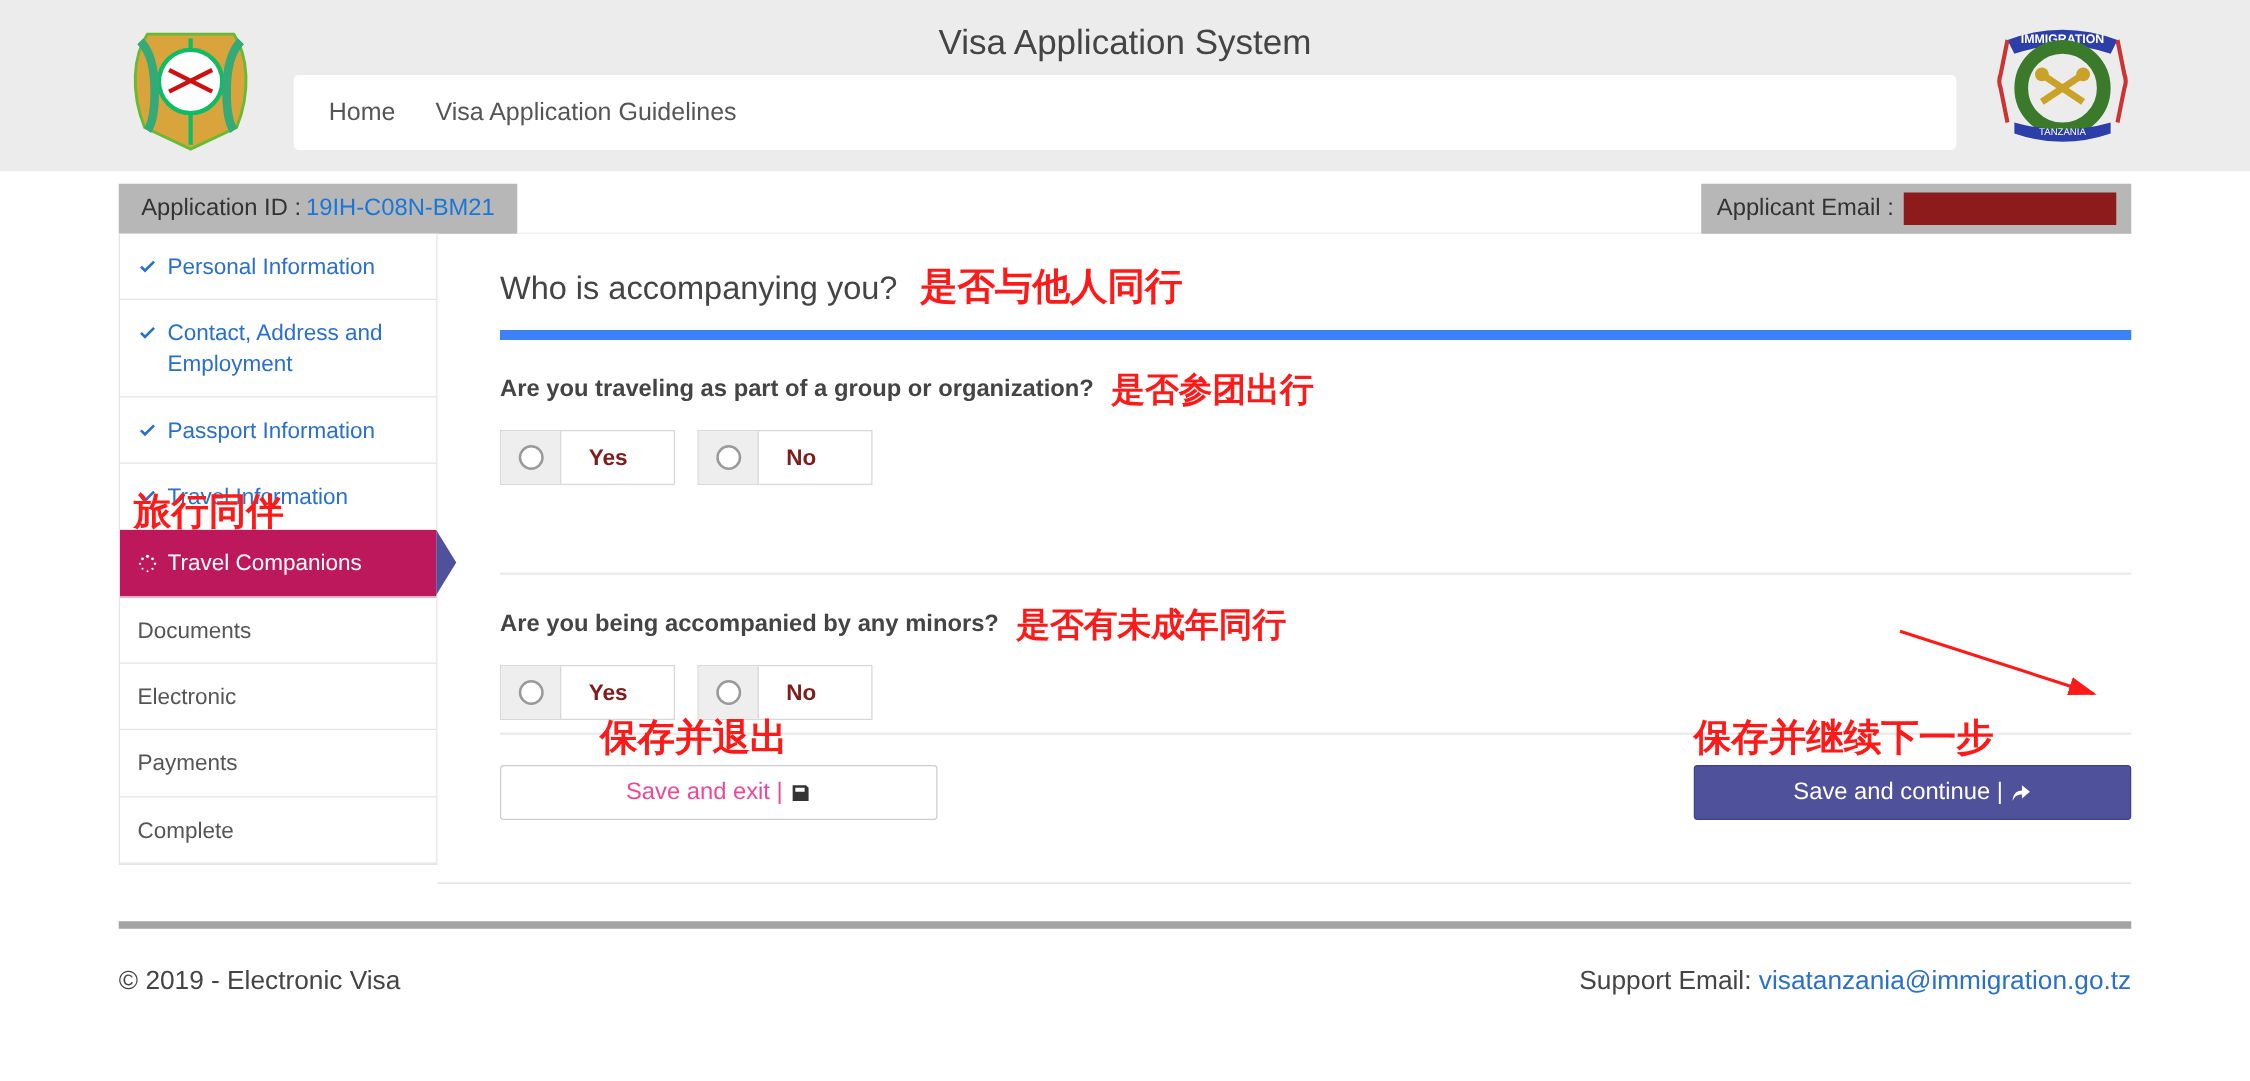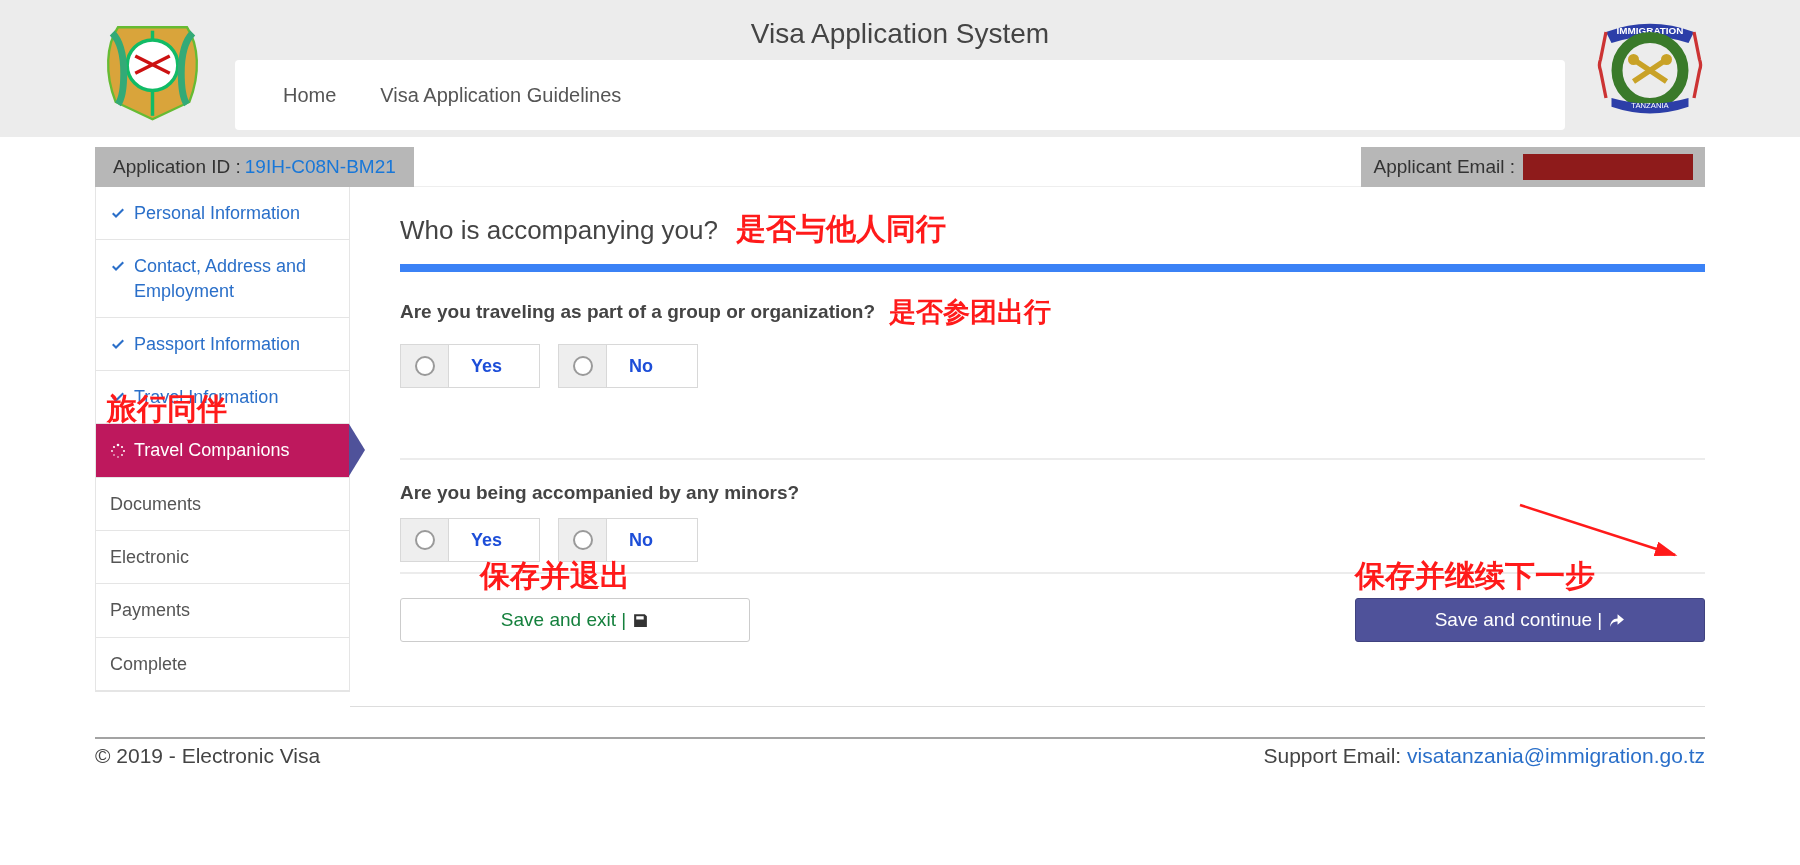--- a/index.html
+++ b/index.html
@@ -39,27 +39,27 @@
     text-align: center;
     font-size: 28px;
     color: #444;
     font-weight: 400;
   }
   .navbar {
     position: absolute;
     left: 235px;
     right: 235px;
     top: 60px;
-    height: 70px;
+    height: 60px;
     background: #fff;
     border-radius: 4px;
     display: flex;
     align-items: center;
-    padding-left: 48px;
-    gap: 44px;
+    padding-left: 28px;
+    gap: 32px;
   }
   .navbar a {
     color: #555;
     text-decoration: none;
     font-size: 20px;
   }
 
   .app-id-bar {
     margin: 10px 95px 0 95px;
     display: flex;
@@ -194,21 +194,21 @@
     border: 2px solid #9a9a9a;
     border-radius: 50%;
     background: #fff;
   }
   .radio-lbl {
     display: flex;
     align-items: center;
     padding: 0 22px;
     font-size: 18px;
     font-weight: 600;
-    color: #1d4ed8;
+    color: #7f1d1d;
   }
 
   .button-row {
     display: flex;
     justify-content: space-between;
     padding: 24px 0 34px 0;
     align-items: flex-start;
   }
   .btn {
     height: 44px;
@@ -217,21 +217,21 @@
     align-items: center;
     justify-content: center;
     font-size: 19px;
     border-radius: 3px;
     cursor: pointer;
     gap: 6px;
   }
   .btn-outline {
     border: 1px solid #ccc;
     background: #fff;
-    color: #15803d;
+    color: #ec4899;
   }
   .btn-primary {
     background: #4f529a;
     color: #fff;
     border: 1px solid #3f427f;
   }
   .save-icon, .arrow-icon { width: 17px; height: 17px; }
   .save-icon svg, .arrow-icon svg { width: 100%; height: 100%; }
 
   .annotation-red {
@@ -250,22 +250,22 @@
   .travel-overlay {
     position: absolute;
     color: #ff1a1a;
     font-size: 30px;
     font-weight: 700;
     pointer-events: none;
   }
 
   .footer {
     margin: 30px 95px 0 95px;
-    border-top: 2px solid #a3a3a3;
-    padding: 5px 0 10px 0;
+    border-top: 6px solid #a3a3a3;
+    padding: 30px 0 10px 0;
     display: flex;
     justify-content: space-between;
     font-size: 21px;
     color: #444;
   }
   .footer .email-link { color: #2a6fc9; }
 
   
   .arrow-overlay {
     position: absolute;
@@ -402,20 +402,21 @@
               <span class="radio-circle"></span>
             </span>
           <span class="radio-lbl">No</span>
         </label>
       </div>
     </div>
 
     <div class="question-block" style="position:relative;">
       <div class="question-label">
         <span>Are you being accompanied by any minors?</span>
+        <span class="annotation-red anno-q">是否有未成年同行</span>
       </div>
       <div class="radio-row">
         <label class="radio-box">
           <span class="radio-circle-wrap">
               <span class="radio-circle"></span>
             </span>
           <span class="radio-lbl">Yes</span>
         </label>
         <label class="radio-box">
           <span class="radio-circle-wrap">

